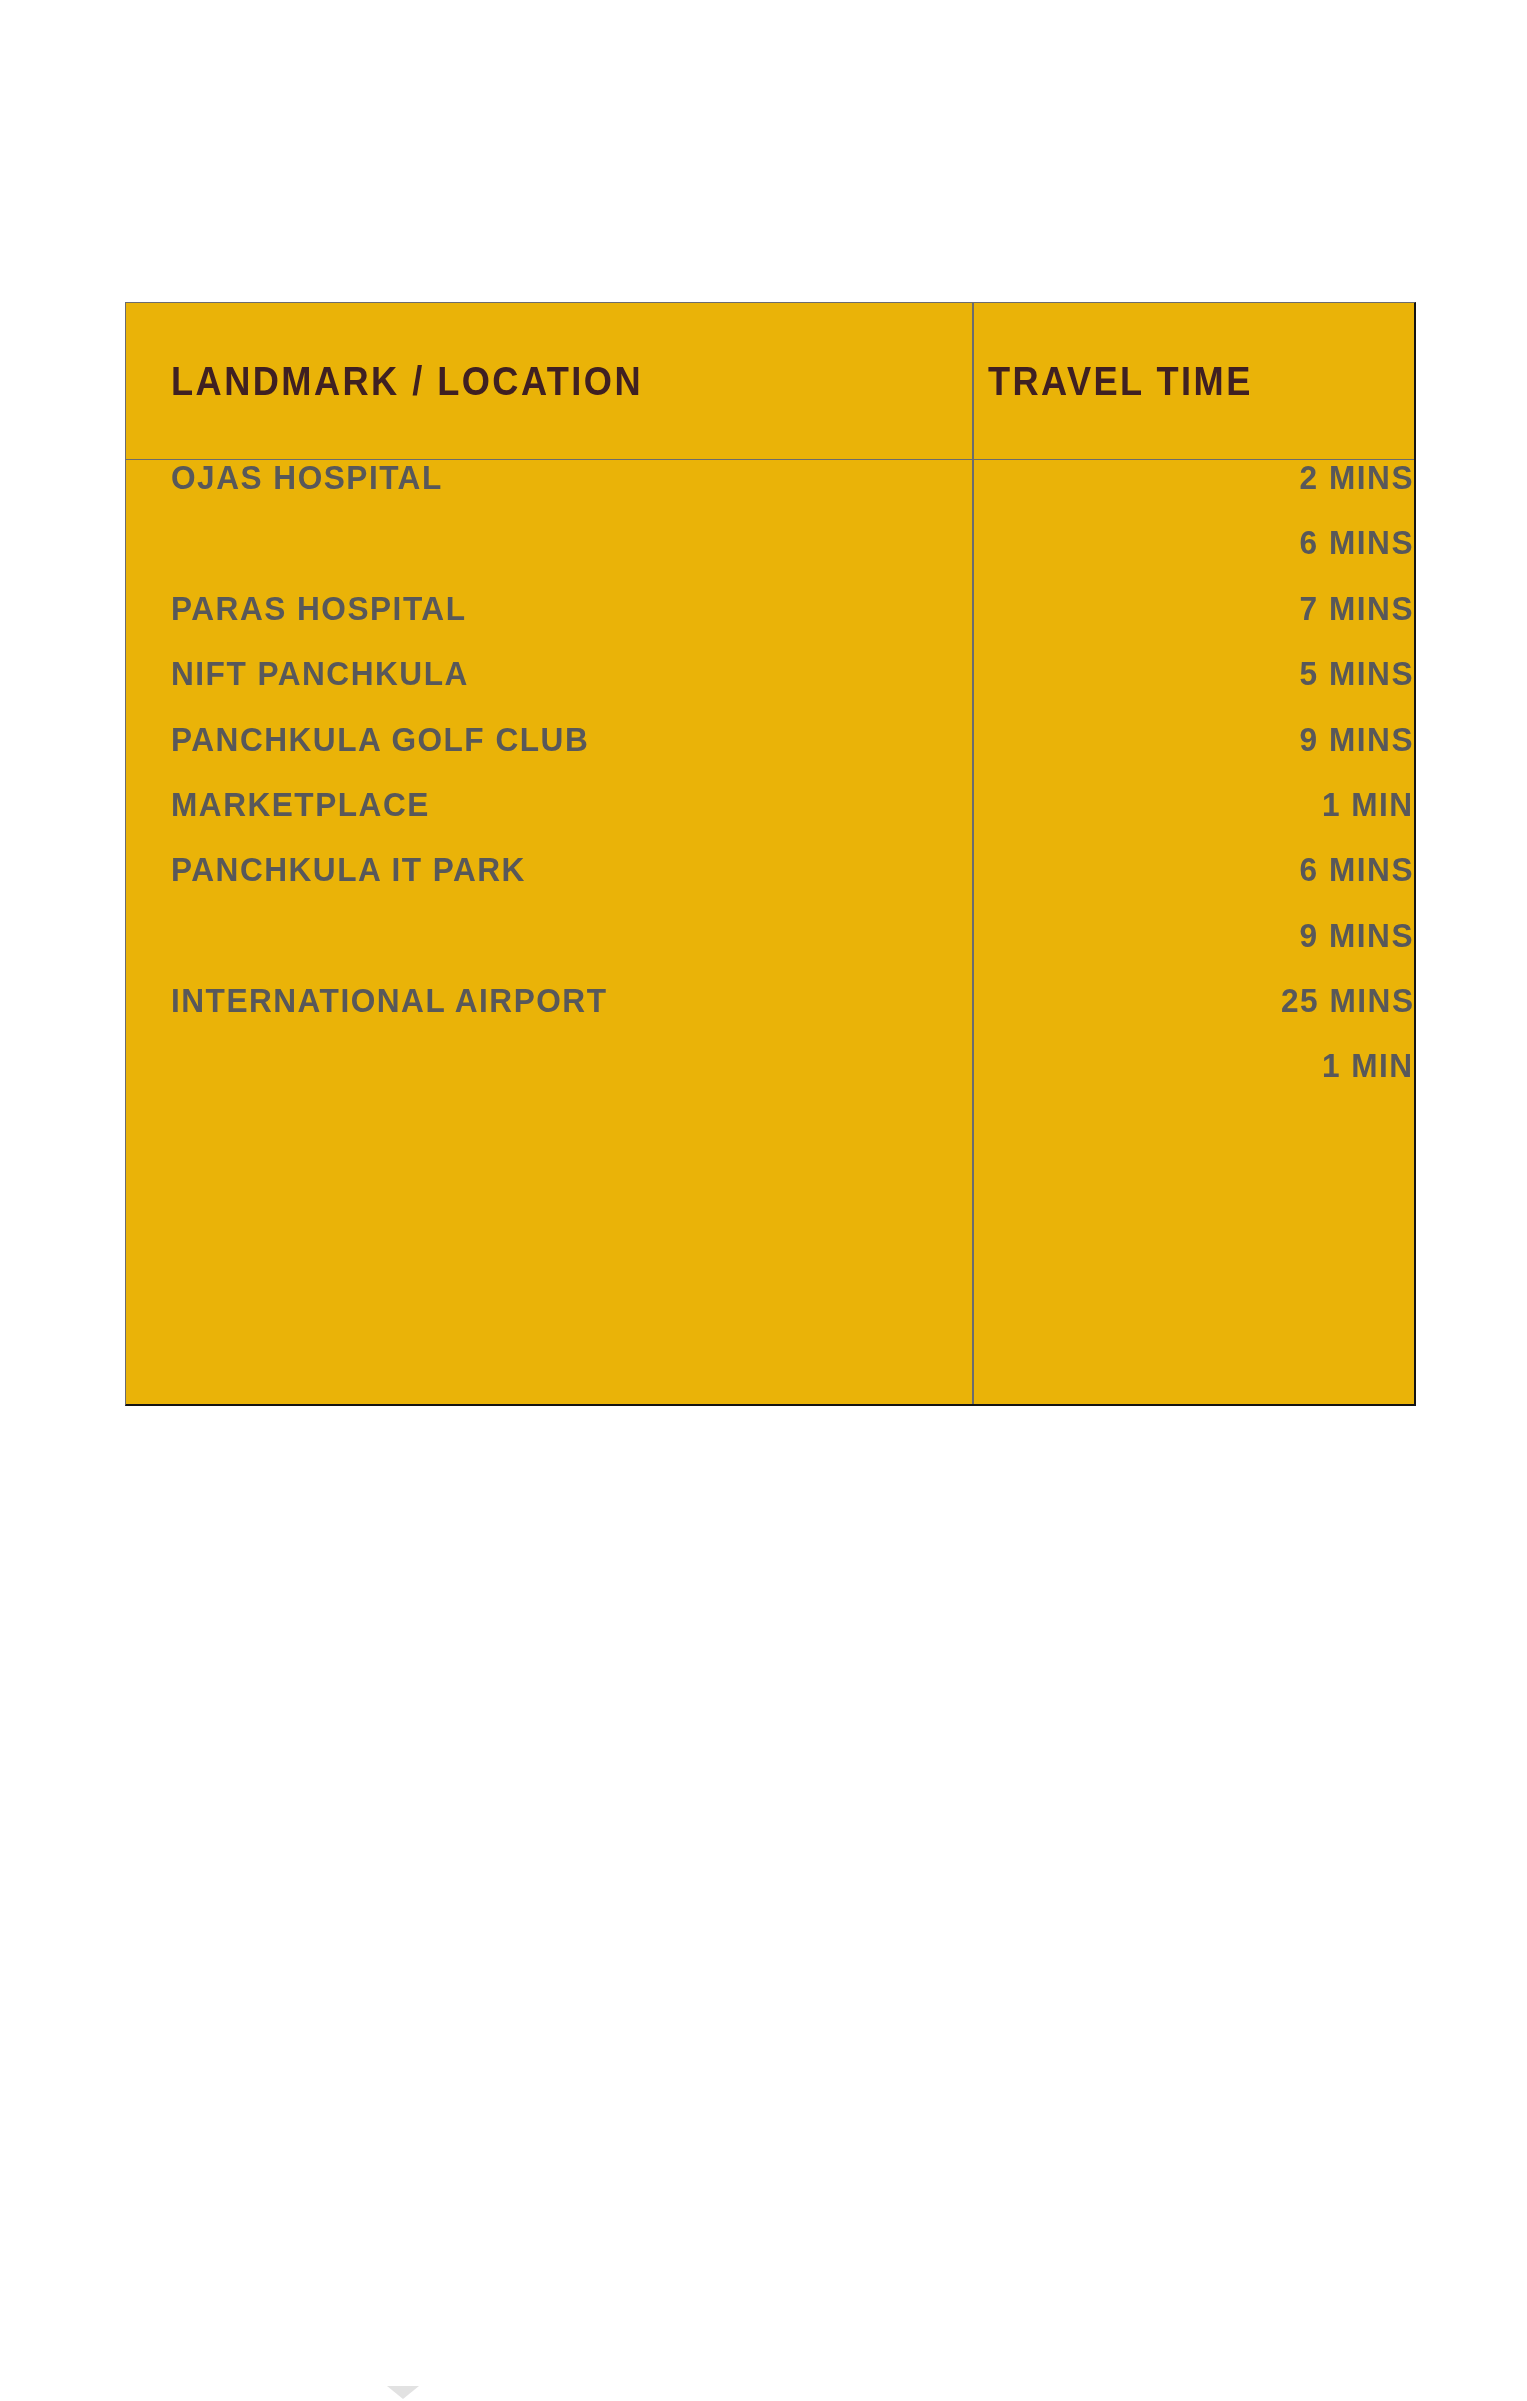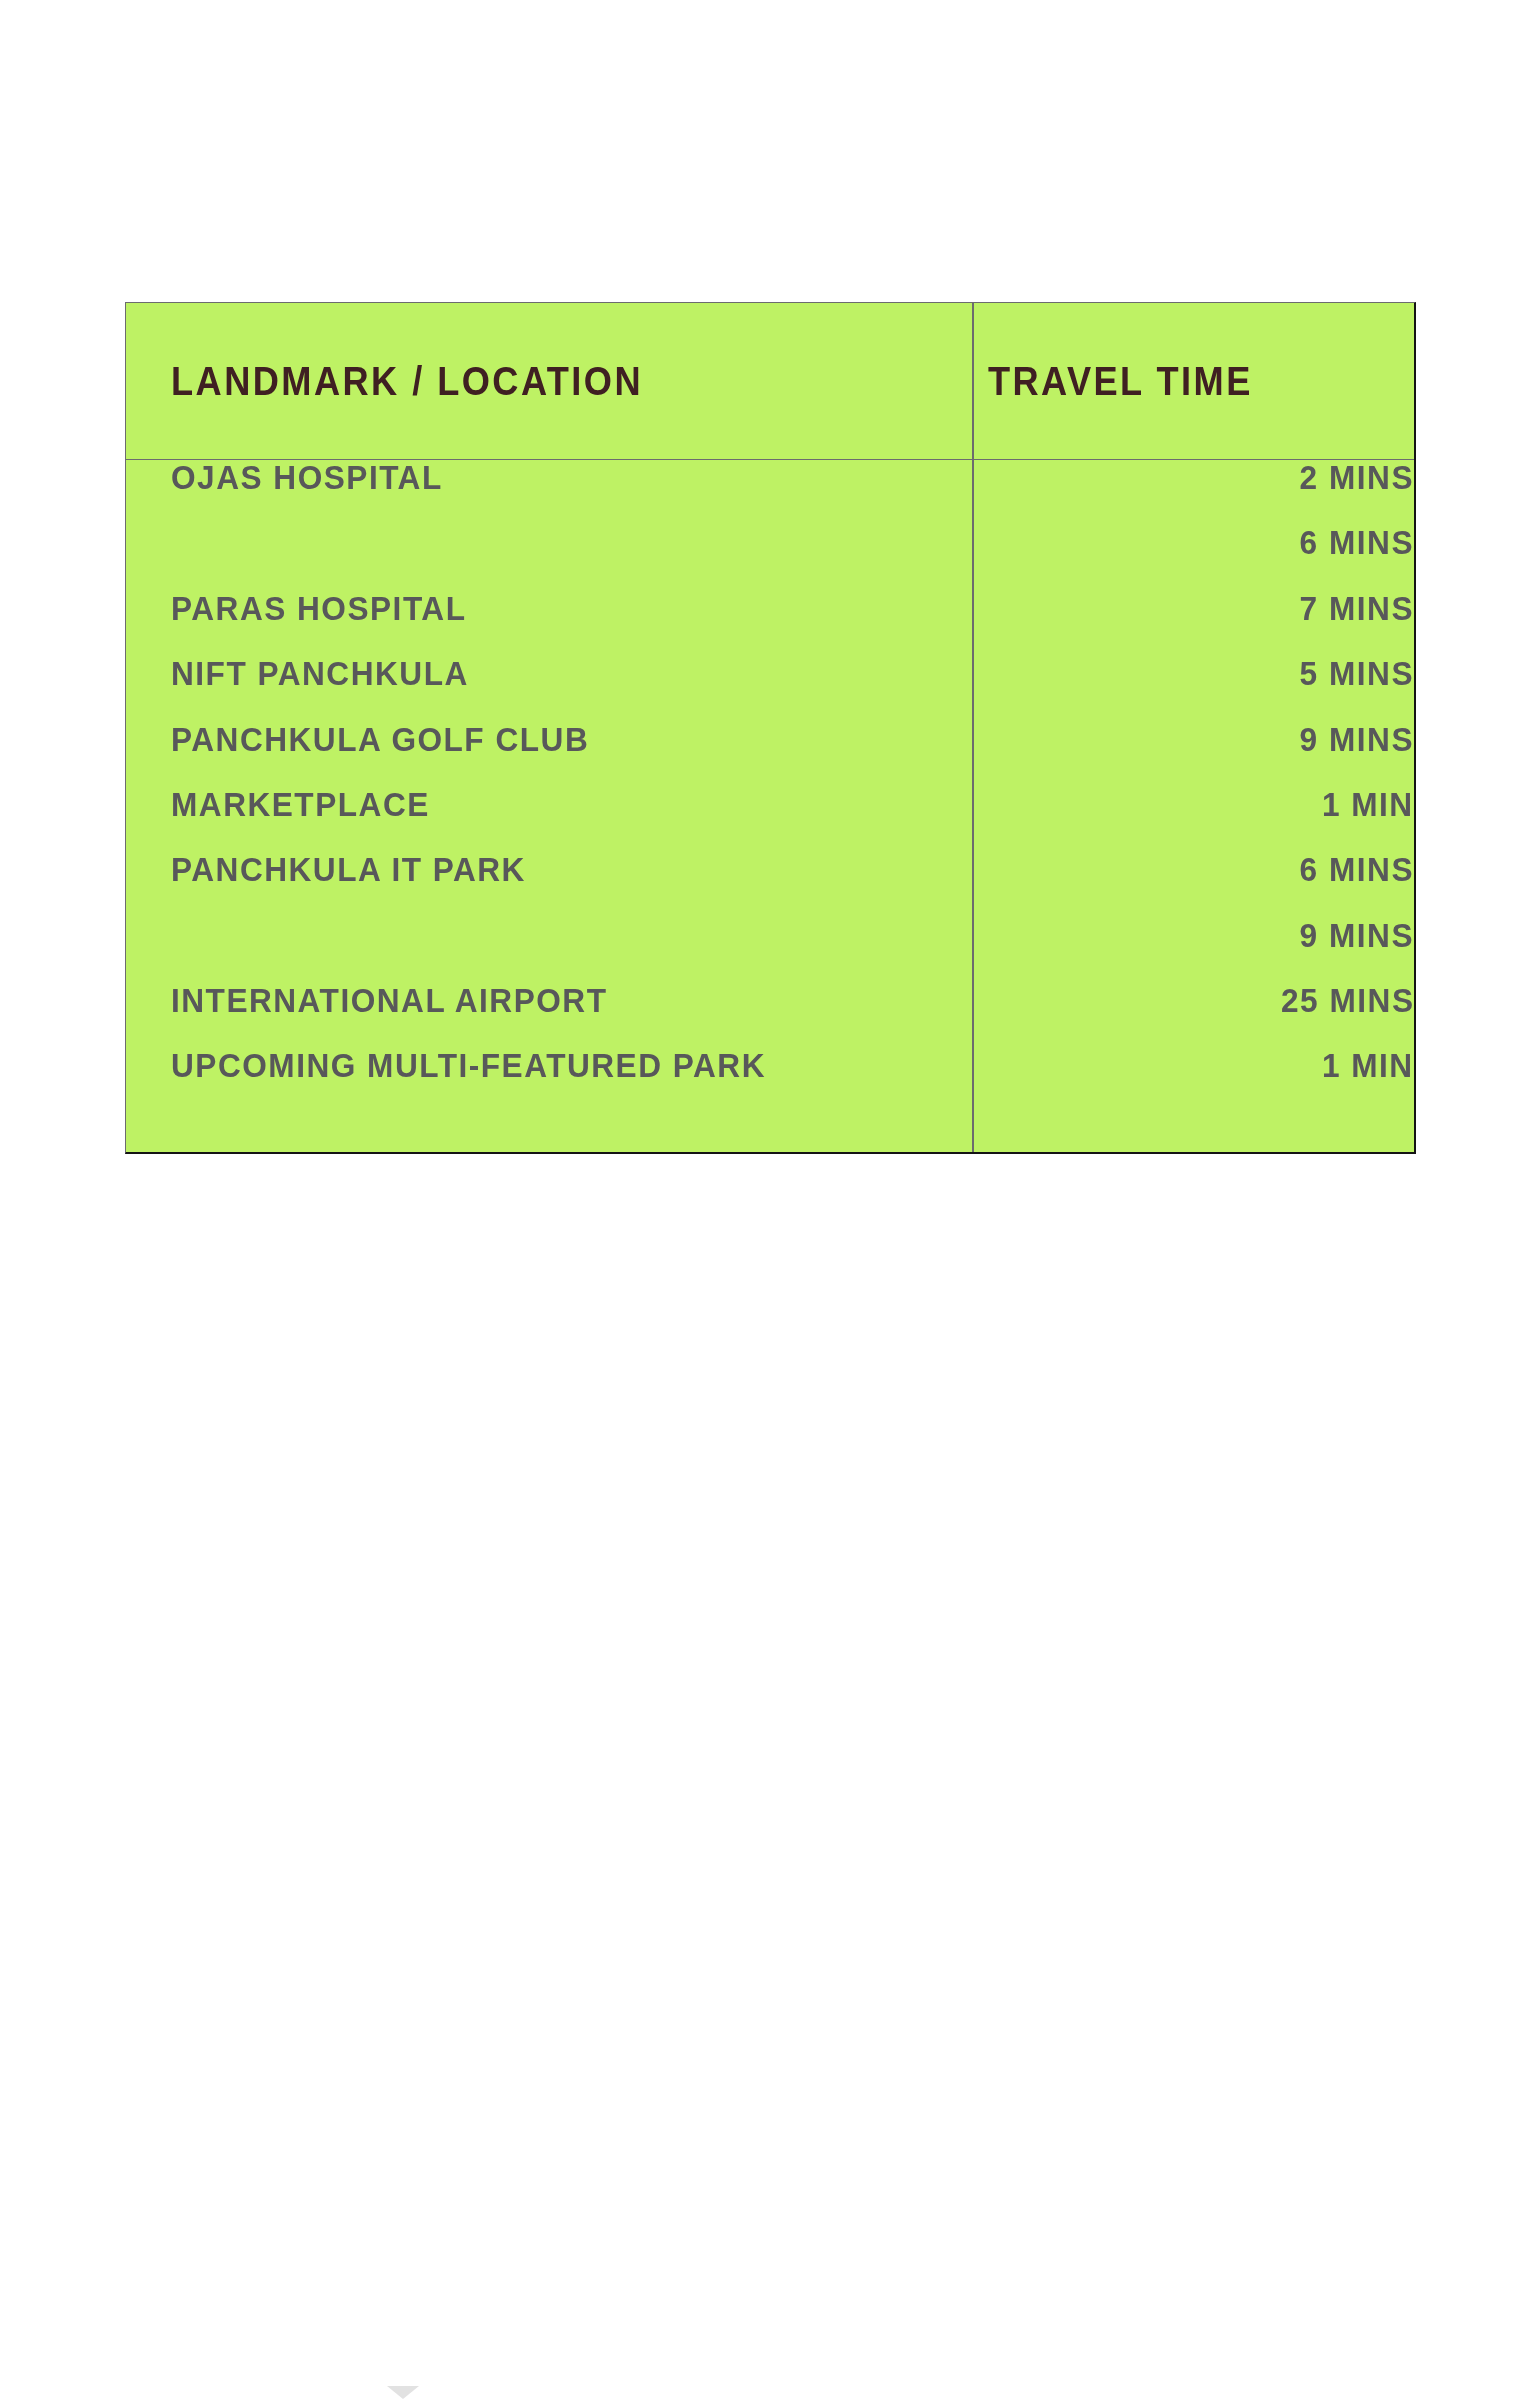--- a/index.html
+++ b/index.html
@@ -15,27 +15,27 @@
     font-family: "Liberation Sans", "DejaVu Sans", sans-serif;
     overflow: hidden;
   }
 
   
   #connectivity-table {
     position: absolute;
     left: 125px;
     top: 302px;
     width: 1291px;      
-    height: 852px;     
+    height: 1104px;     
     box-sizing: border-box;
     border-top: 1.8px solid #6c6c6e;
     border-left: 1.8px solid #6c6c6e;
     border-right: 2.4px solid #141414;
     border-bottom: 2.4px solid #141414;
-    background: #bef264;
+    background: #eab308;
   }
 
   
   .thead-row {
     position: absolute;
     left: 0;
     top: 0;
     right: 0;
     height: 157px;
     border-bottom: 1.8px solid #6c6c6e;
@@ -244,23 +244,20 @@
     <div class="trow" style="top:523px">
       <div class="cell cell-landmark">
         <span class="cell-text">INTERNATIONAL AIRPORT</span>
       </div>
       <div class="cell cell-travel">
         <span class="cell-text">25 MINS</span>
       </div>
     </div>
 
     <div class="trow" style="top:588px">
-      <div class="cell cell-landmark">
-        <span class="cell-text">UPCOMING MULTI-FEATURED PARK</span>
-      </div>
       <div class="cell cell-travel">
         <span class="cell-text">1 MIN</span>
       </div>
     </div>
 
   </div>
 </div>
 
 <div id="page-marker"></div>
 

